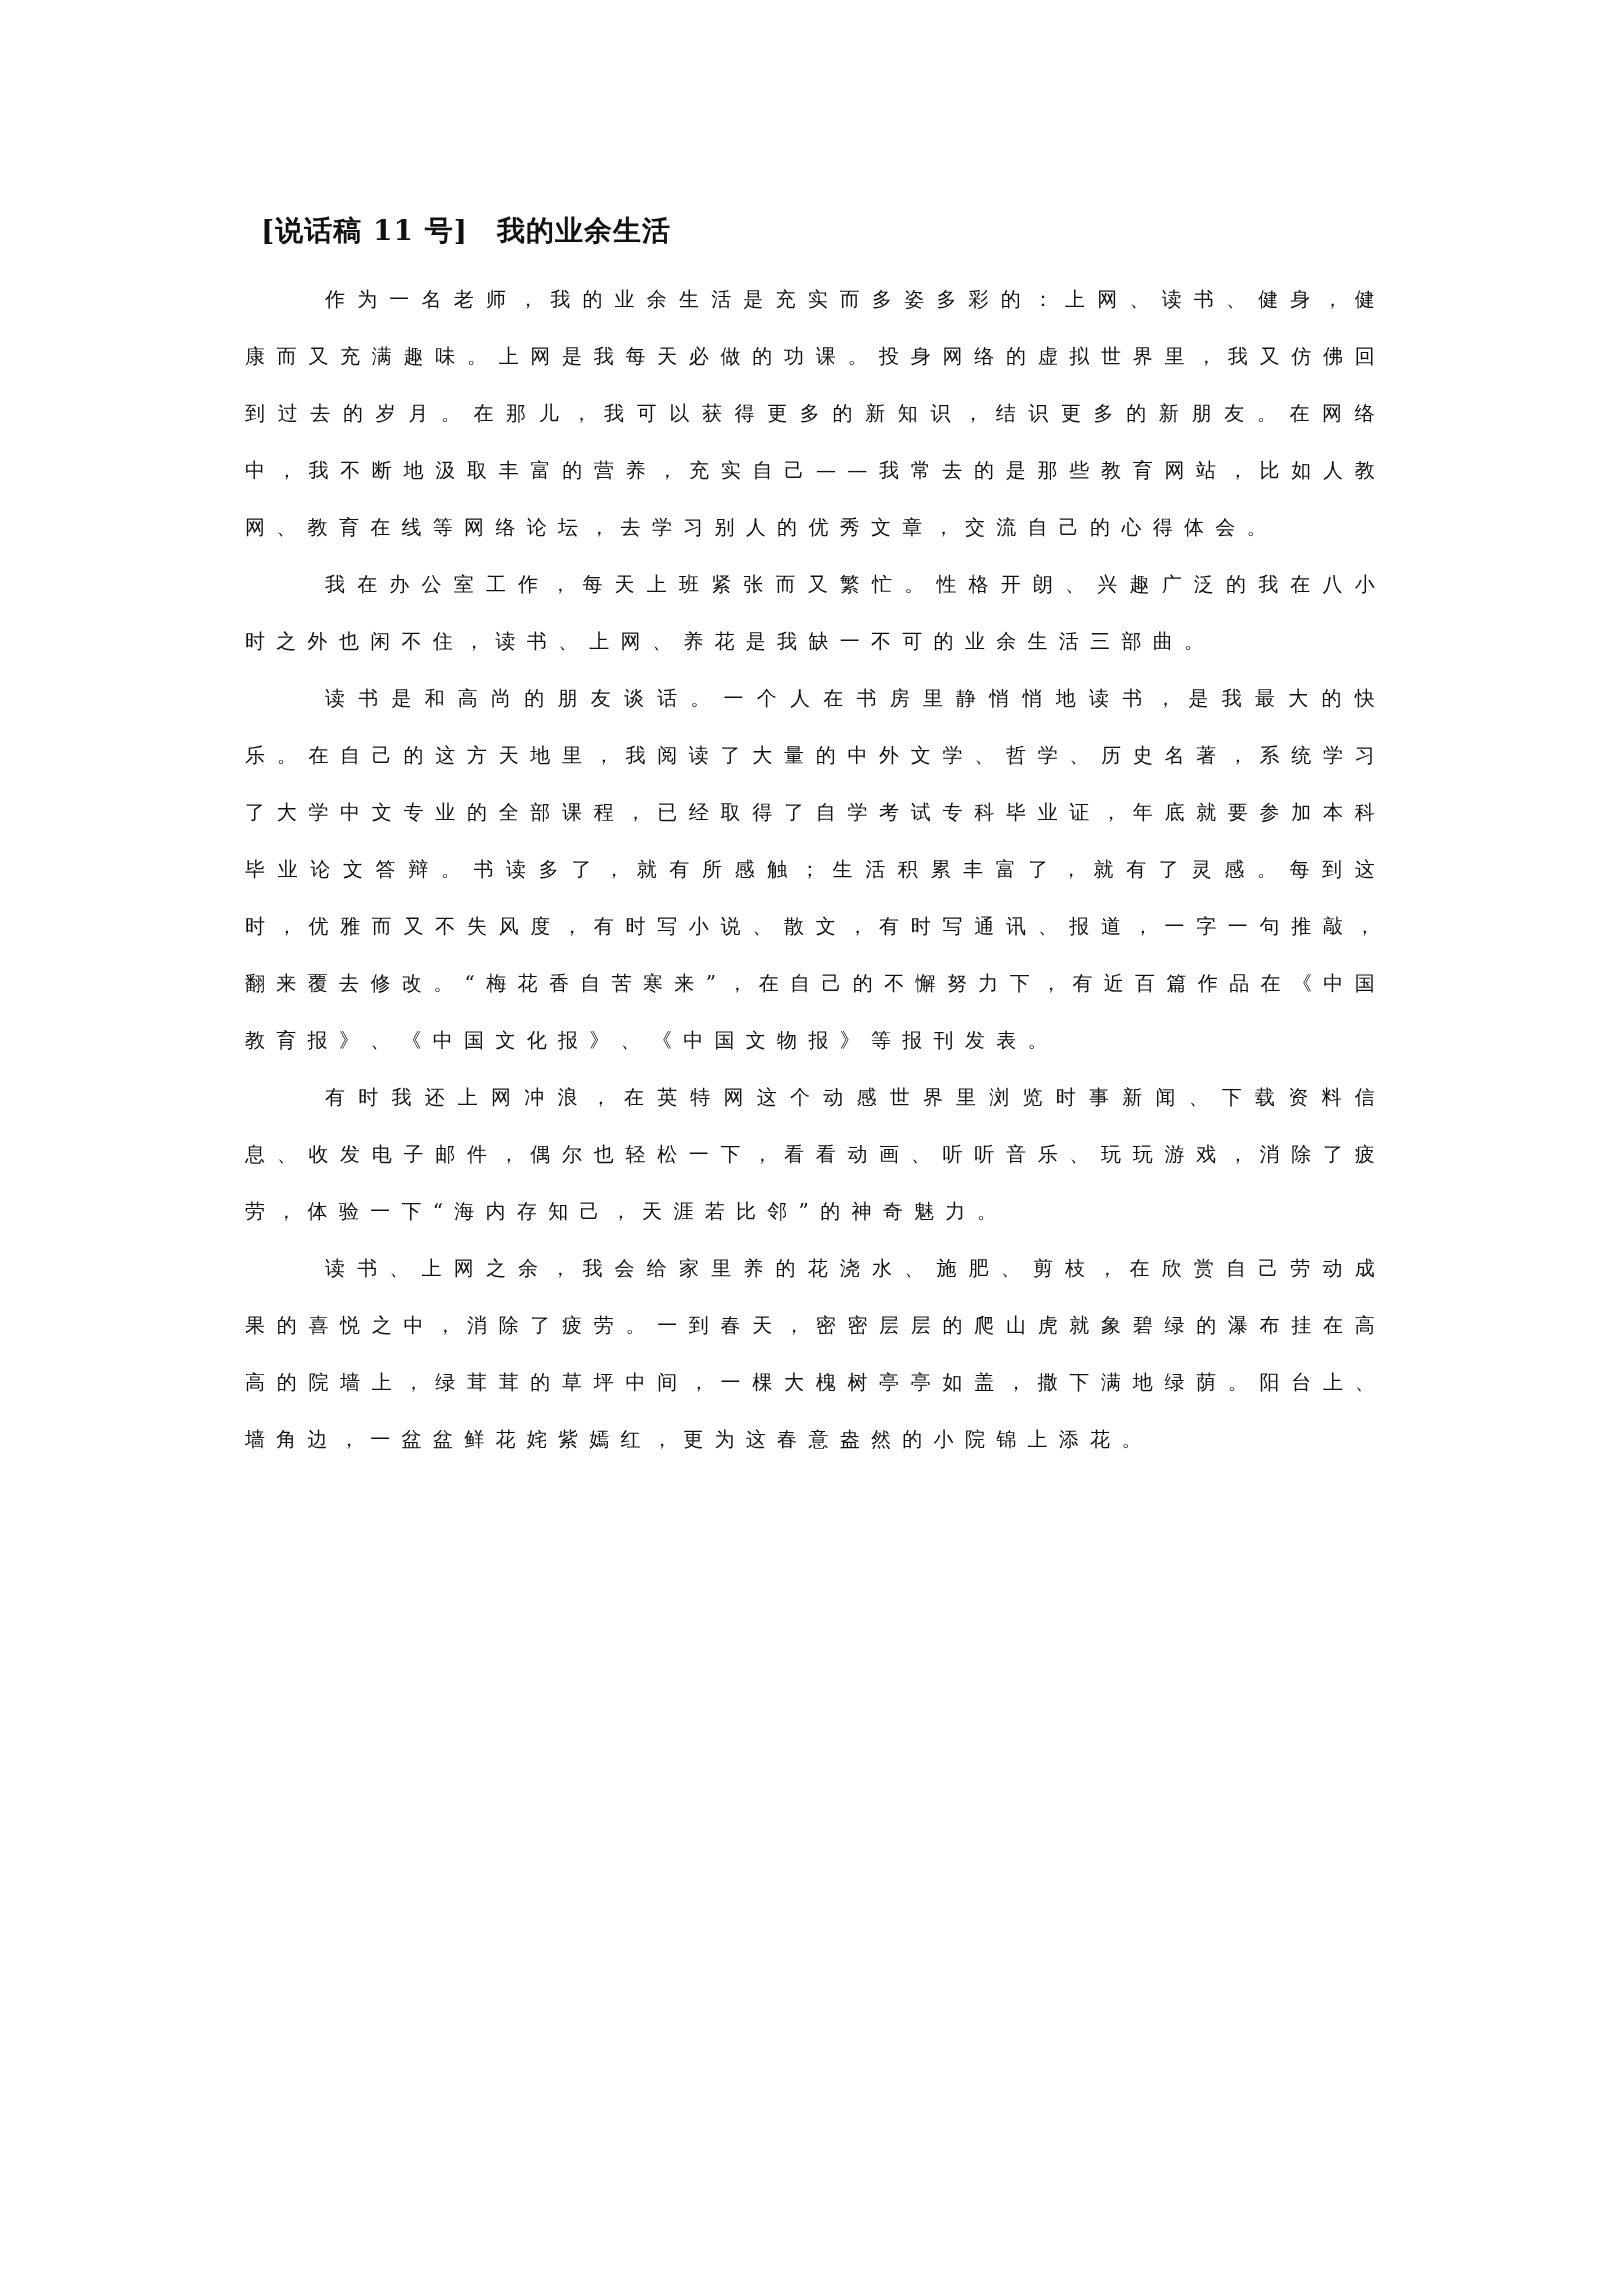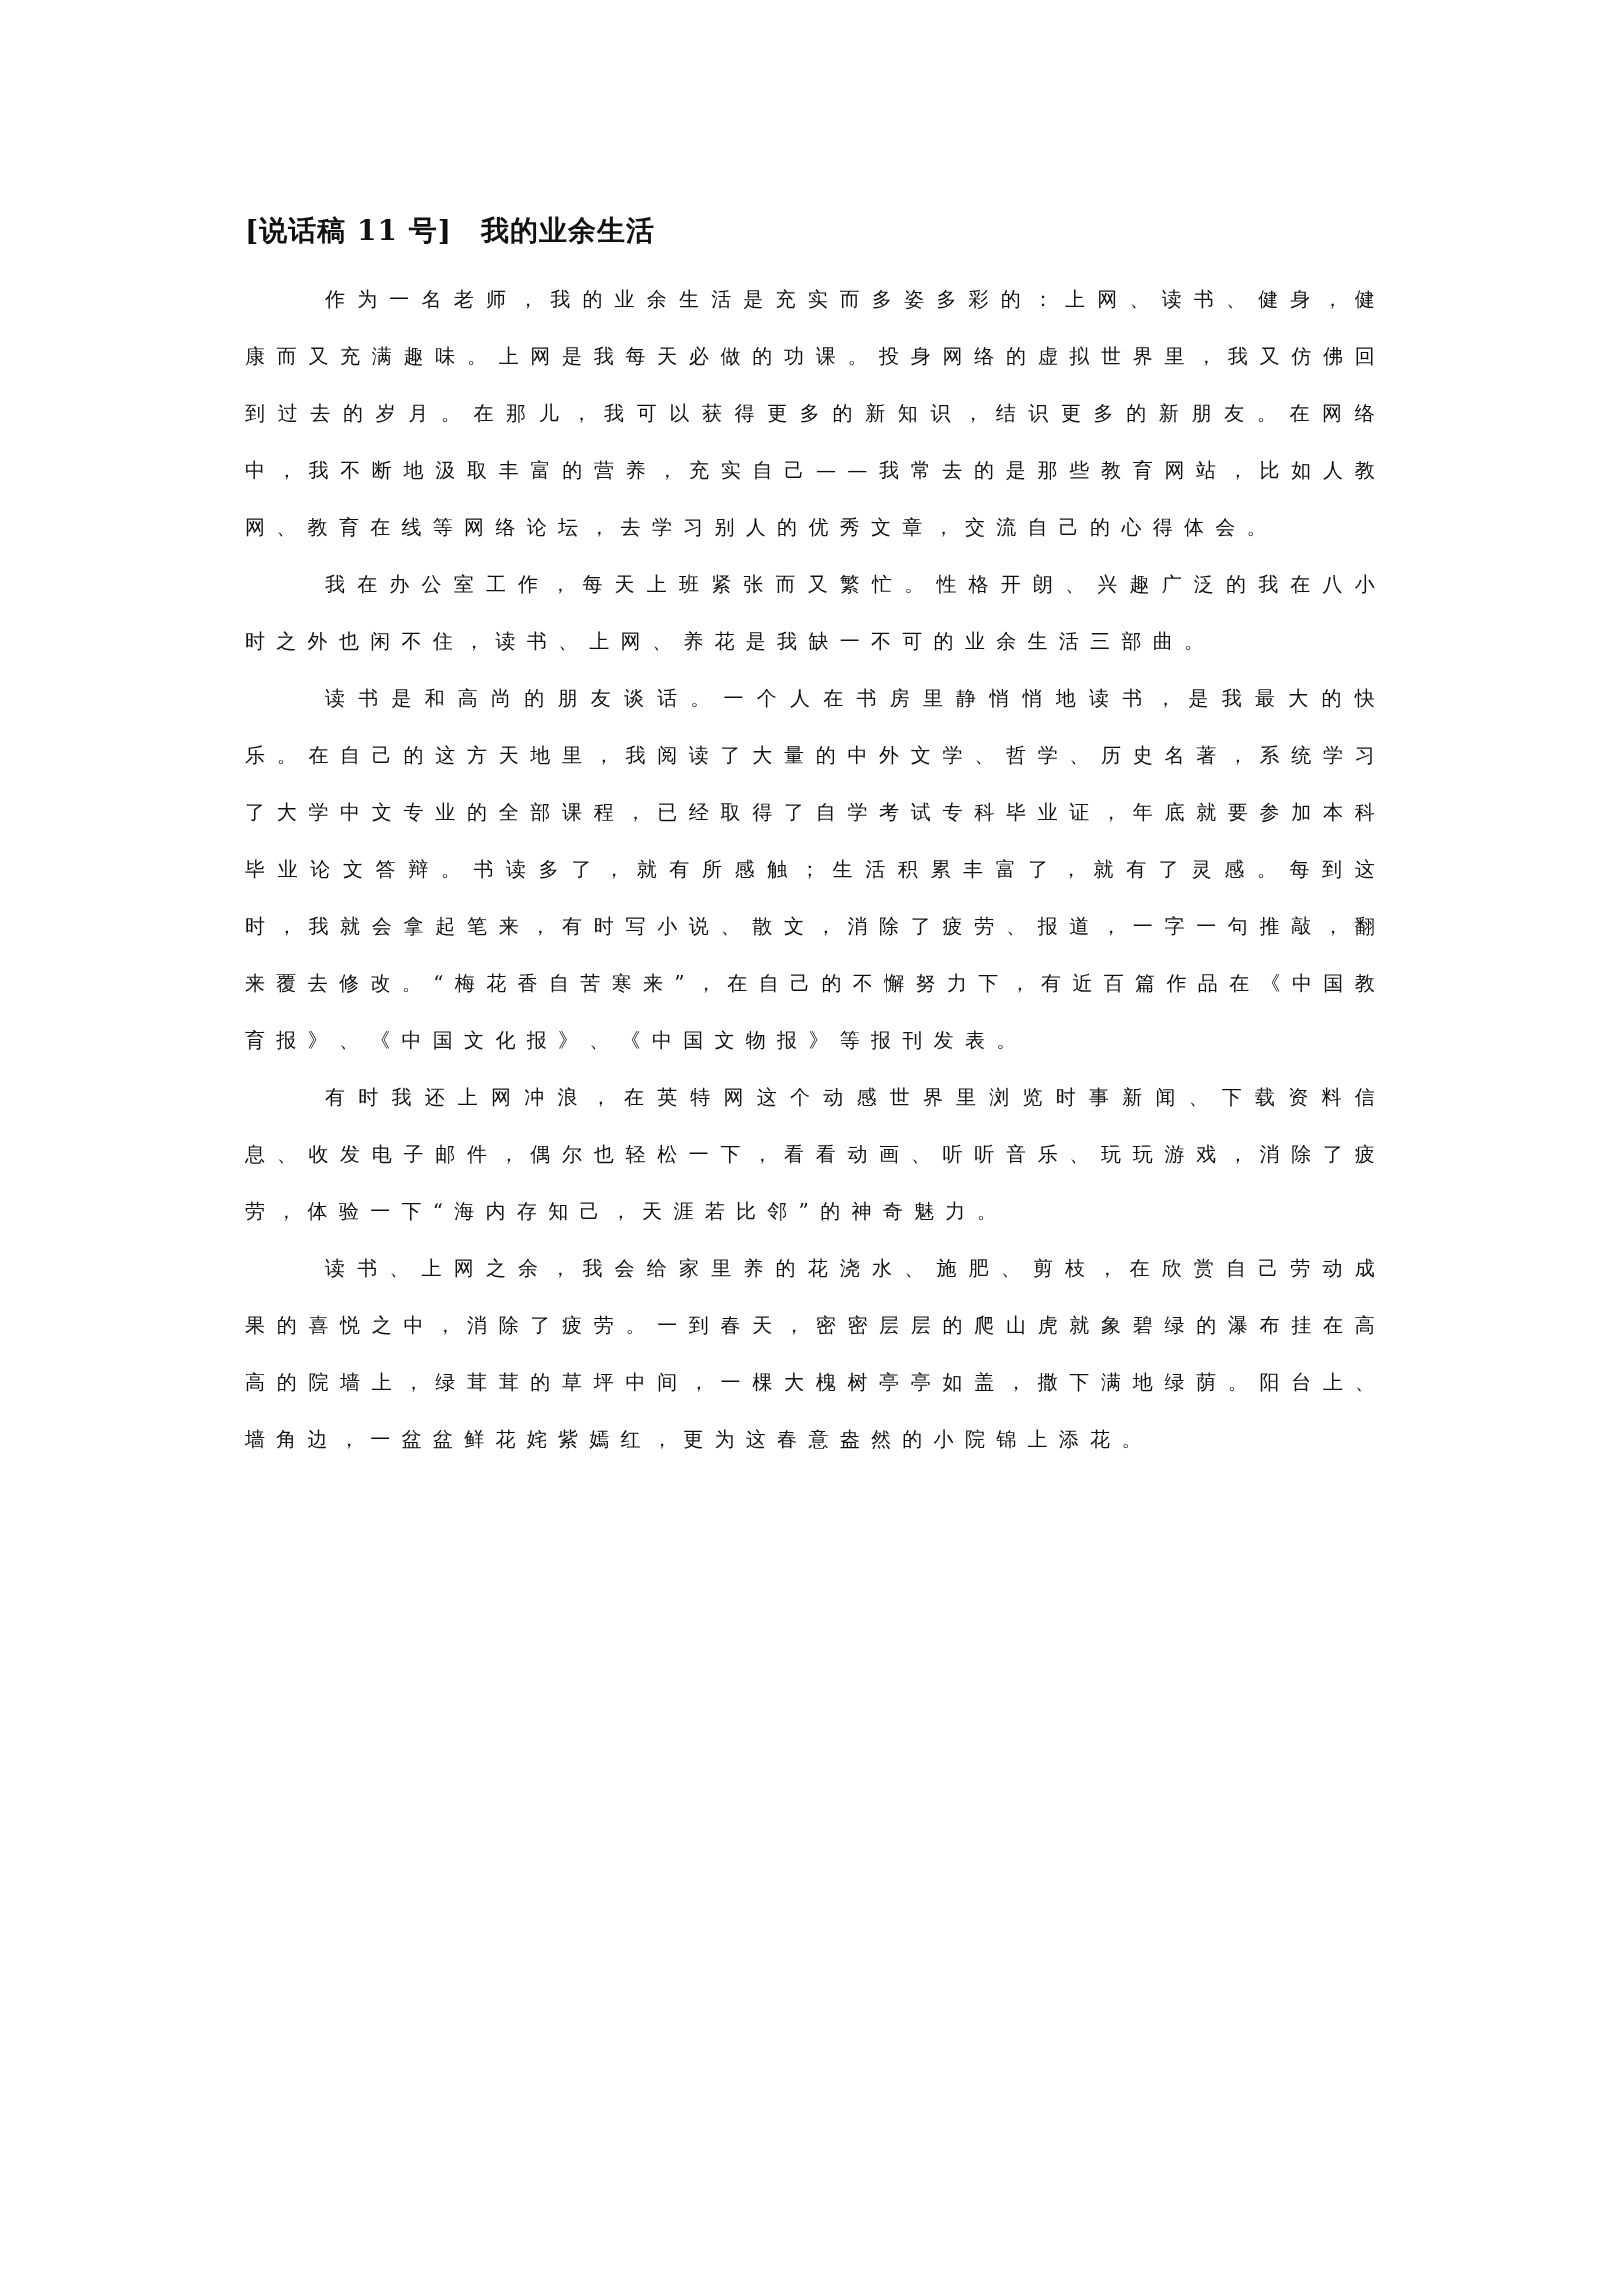--- a/index.html
+++ b/index.html
@@ -1,35 +1,35 @@
 <!DOCTYPE html>
 <html><head>
 <meta charset="utf-8">
 <style>
   html, body { margin:0; padding:0; background:#ffffff; }
   body { width:1621px; height:2293px; position:relative; overflow:hidden;
          font-family:"DejaVu Serif","Liberation Serif",serif; color:#111; }
   .page { position:absolute; left:245px; top:0; width:1141px; }
-  .title { position:absolute; top:208px; left:0; font-size:28px; line-height:45px;
+  .title { position:absolute; top:208px; left:16px; font-size:28px; line-height:45px;
            white-space:nowrap; font-weight:bold; letter-spacing:1px; }
   .title .gap { display:inline-block; width:29px; }
   .body { position:absolute; top:271px; left:0; width:1141px; }
   .para { margin:0 0 0 0; font-size:20px; line-height:57px; letter-spacing:11.3px;
           text-indent:80px; text-align:justify; text-align-last:left; word-break:break-all; }
   .para + .para { margin-top:0; }
 </style>
 </head>
 <body>
 
 <div class="page">
   <div class="title">
     <span>[说话稿 11 号]</span><span class="gap"></span><span>我的业余生活</span>
   </div>
   <div class="body">
     <p class="para">作为一名老师，我的业余生活是充实而多姿多彩的：上网、读书、健身，健康而又充满趣味。上网是我每天必做的功课。投身网络的虚拟世界里，我又仿佛回到过去的岁月。在那儿，我可以获得更多的新知识，结识更多的新朋友。在网络中，我不断地汲取丰富的营养，充实自己——我常去的是那些教育网站，比如人教网、教育在线等网络论坛，去学习别人的优秀文章，交流自己的心得体会。</p>
     <p class="para">我在办公室工作，每天上班紧张而又繁忙。性格开朗、兴趣广泛的我在八小时之外也闲不住，读书、上网、养花是我缺一不可的业余生活三部曲。</p>
-    <p class="para">读书是和高尚的朋友谈话。一个人在书房里静悄悄地读书，是我最大的快乐。在自己的这方天地里，我阅读了大量的中外文学、哲学、历史名著，系统学习了大学中文专业的全部课程，已经取得了自学考试专科毕业证，年底就要参加本科毕业论文答辩。书读多了，就有所感触；生活积累丰富了，就有了灵感。每到这时，我就会拿起笔来，有时写小说、散文，消除了疲劳、报道，一字一句推敲，翻来覆去修改。“梅花香自苦寒来”，在自己的不懈努力下，有近百篇作品在《中国教育报》、《中国文化报》、《中国文物报》等报刊发表。</p>
+    <p class="para">读书是和高尚的朋友谈话。一个人在书房里静悄悄地读书，是我最大的快乐。在自己的这方天地里，我阅读了大量的中外文学、哲学、历史名著，系统学习了大学中文专业的全部课程，已经取得了自学考试专科毕业证，年底就要参加本科毕业论文答辩。书读多了，就有所感触；生活积累丰富了，就有了灵感。每到这时，优雅而又不失风度，有时写小说、散文，有时写通讯、报道，一字一句推敲，翻来覆去修改。“梅花香自苦寒来”，在自己的不懈努力下，有近百篇作品在《中国教育报》、《中国文化报》、《中国文物报》等报刊发表。</p>
     <p class="para">有时我还上网冲浪，在英特网这个动感世界里浏览时事新闻、下载资料信息、收发电子邮件，偶尔也轻松一下，看看动画、听听音乐、玩玩游戏，消除了疲劳，体验一下“海内存知己，天涯若比邻”的神奇魅力。</p>
     <p class="para">读书、上网之余，我会给家里养的花浇水、施肥、剪枝，在欣赏自己劳动成果的喜悦之中，消除了疲劳。一到春天，密密层层的爬山虎就象碧绿的瀑布挂在高高的院墙上，绿茸茸的草坪中间，一棵大槐树亭亭如盖，撒下满地绿荫。阳台上、墙角边，一盆盆鲜花姹紫嫣红，更为这春意盎然的小院锦上添花。</p>
 
   </div>
 </div>
 
 
 </body></html>

